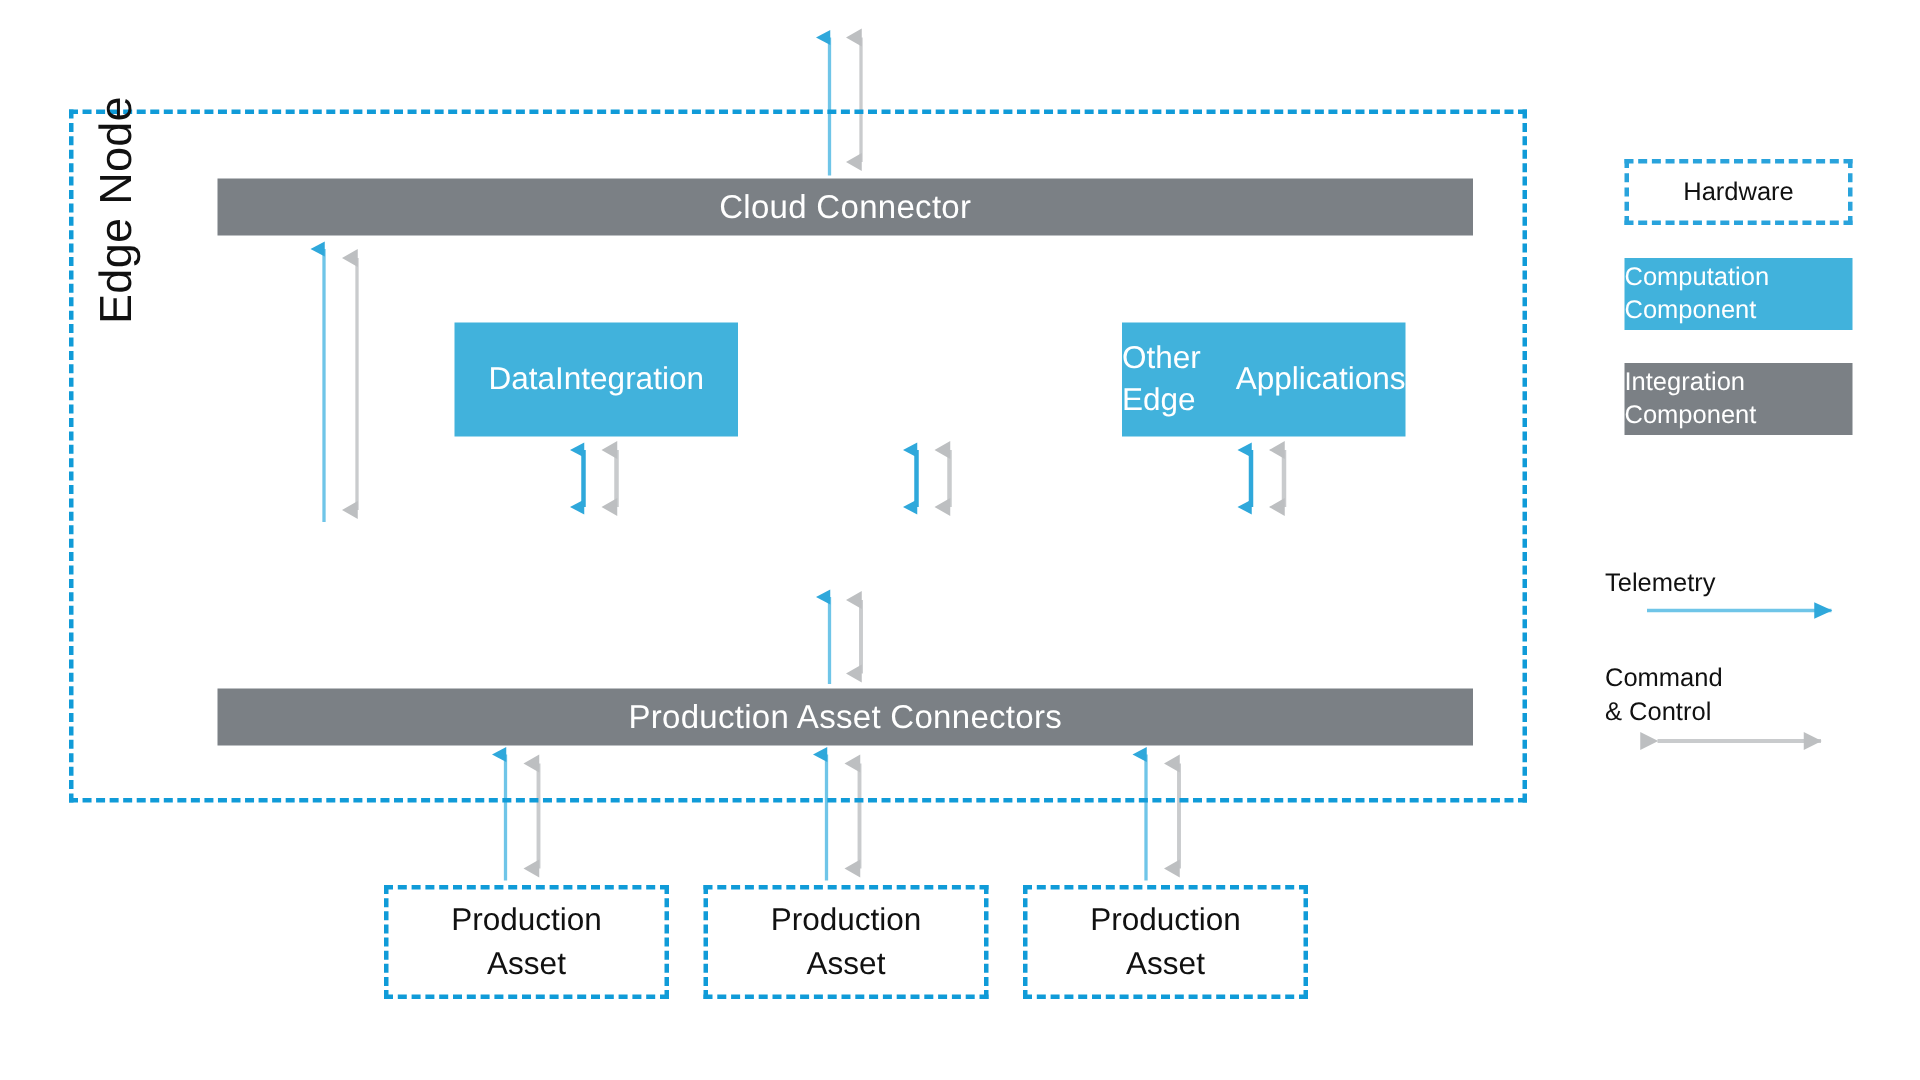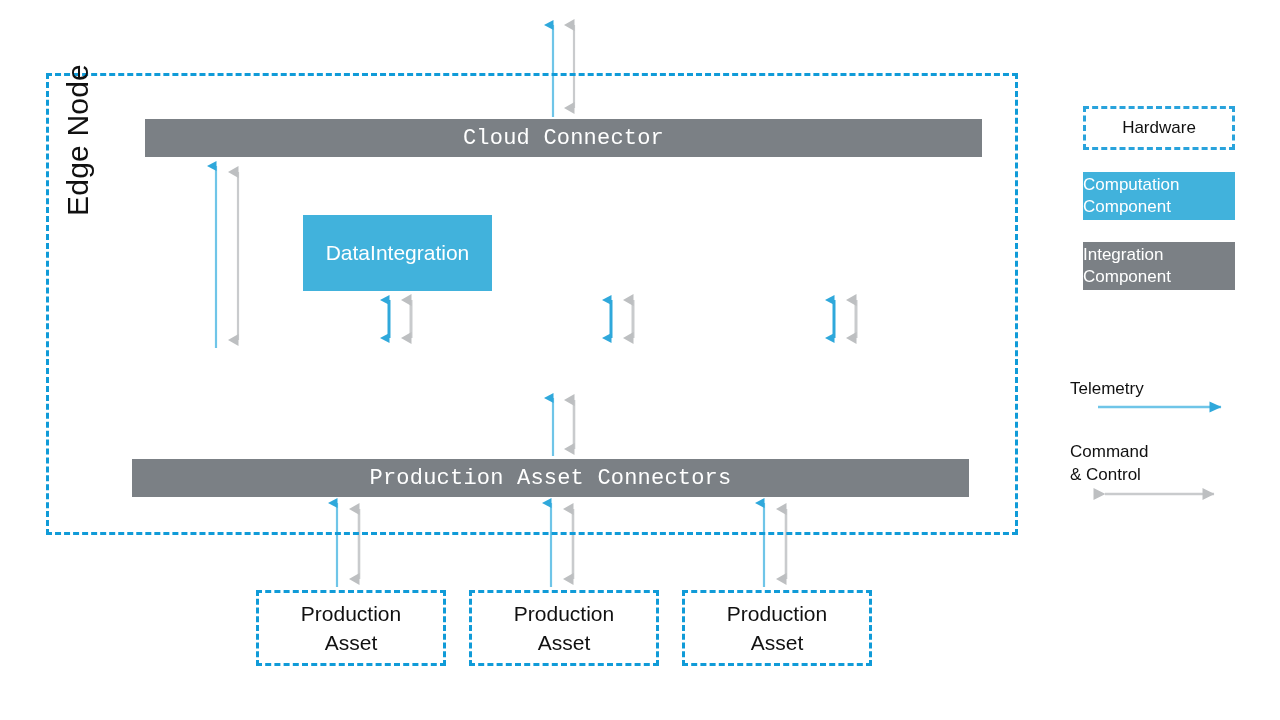--- a/index.html
+++ b/index.html
@@ -50,25 +50,24 @@
   .int-bar {
     position: absolute;
     background: #7B8085;
     display: flex;
     align-items: center;
     justify-content: center;
     color: #ffffff;
     font-size: 22px;
     letter-spacing: 0.2px;
     box-sizing: border-box;
-    font-family: Liberation Mono, monospace;
   }
   #bar-cloud-connector { left: 145px; top: 119px; width: 837px; height: 38px; }
   #bar-message-broker  { left: 145px; top: 351px; width: 837px; height: 38px; }
-  #bar-asset-connect   { left: 132px; top: 459px; width: 837px; height: 38px; }
+  #bar-asset-connect   { left: 145px; top: 459px; width: 837px; height: 38px; }
 
   
   .comp-box {
     position: absolute;
     top: 215px;
     width: 189px;
     height: 76px;
     background: #41B2DC;
     display: flex;
     flex-direction: row;
@@ -236,20 +235,24 @@
   <div class="int-bar" id="bar-asset-connect">
     <span>Production Asset Connectors</span>
   </div>
 
   <div class="comp-box" id="comp-data-processing">
     <span>Data</span>
     <span>Integration</span>
   </div>
 
 
+  <div class="comp-box" id="comp-other-edge-apps">
+    <span>Other Edge</span>
+    <span>Applications</span>
+  </div>
 
   <div class="asset-box" id="asset-1">
     <span>Production</span>
     <span>Asset</span>
   </div>
 
   <div class="asset-box" id="asset-2">
     <span>Production</span>
     <span>Asset</span>
   </div>

